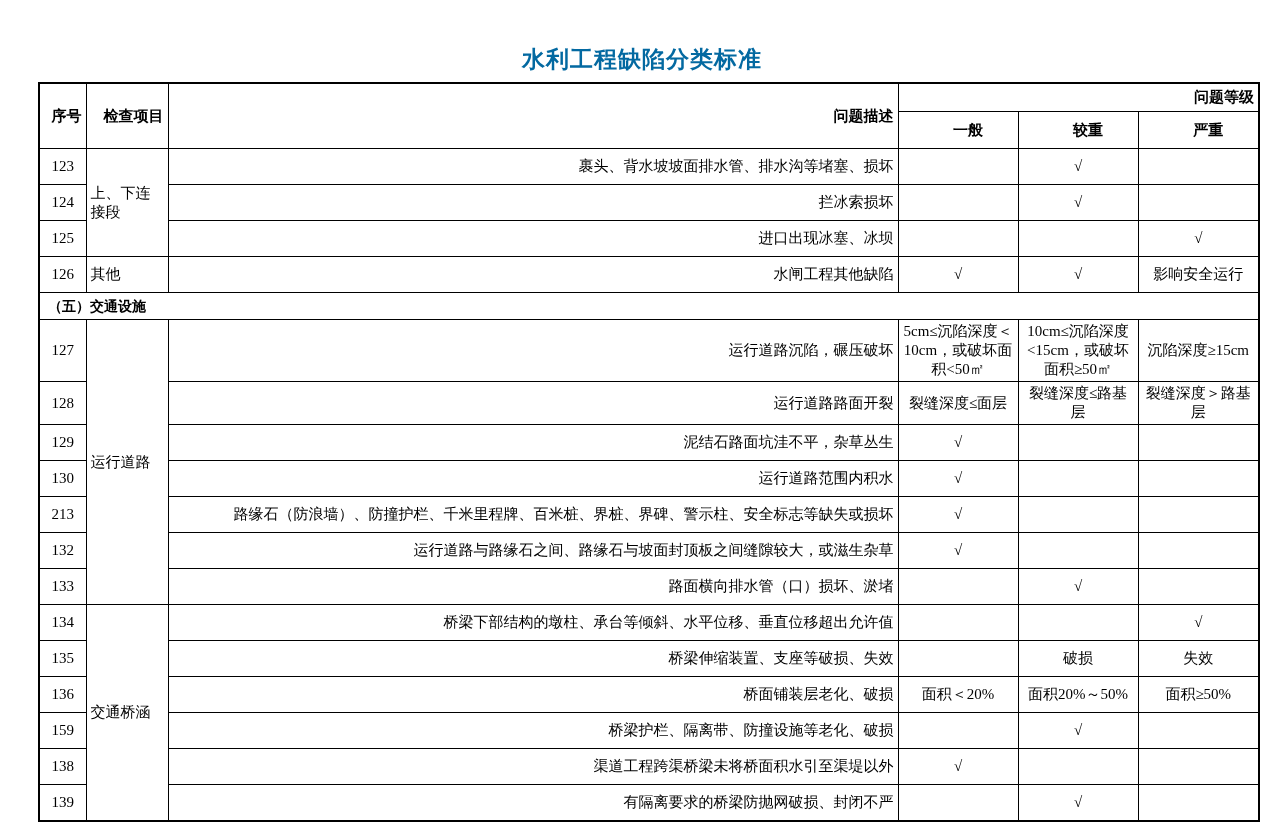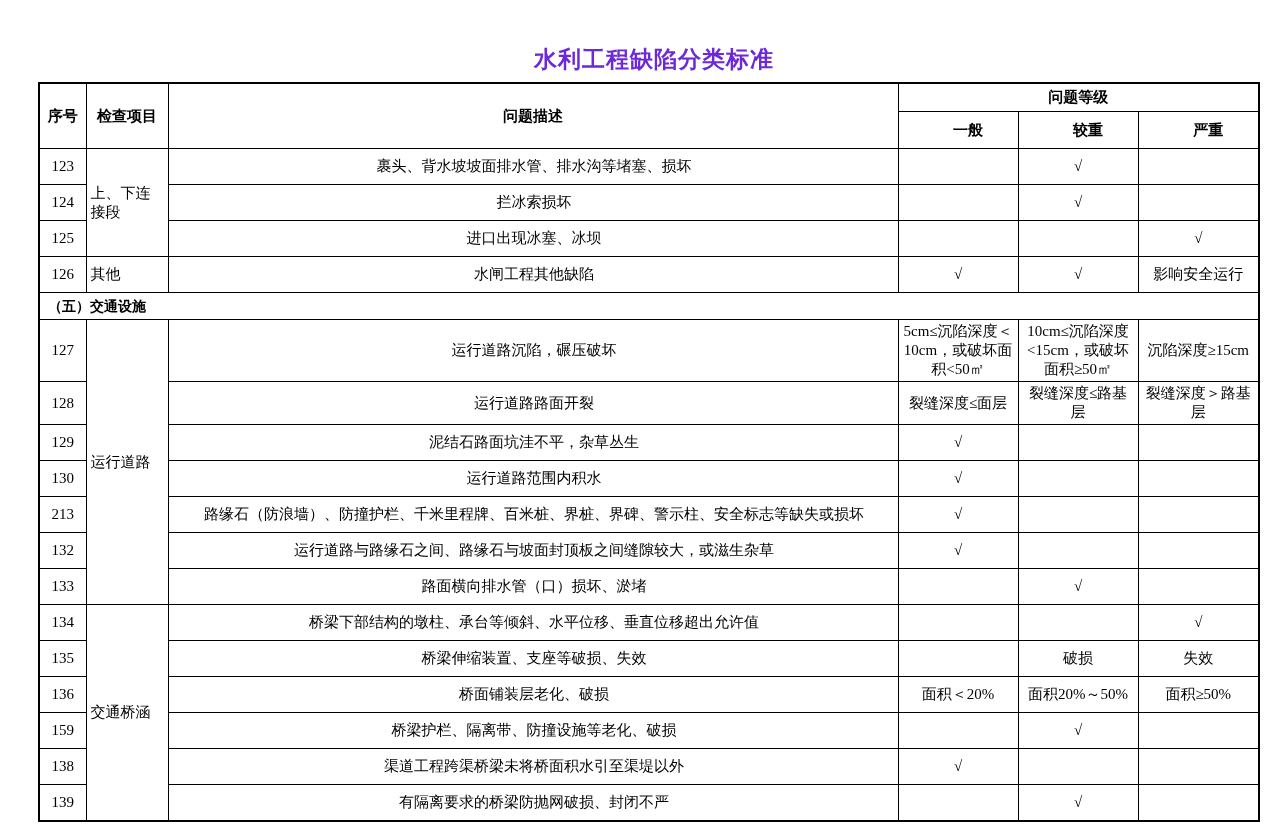--- a/index.html
+++ b/index.html
@@ -12,29 +12,29 @@
   .page {
     position: relative;
     width: 1281px;
     height: 826px;
     background: #ffffff;
     overflow: hidden;
   }
   .doc-title {
     position: absolute;
     top: 44px;
-    left: 44px;
+    left: 32px;
     width: 1220px;
     margin: 0;
     text-align: center;
     font-size: 23px;
     font-weight: bold;
     letter-spacing: 1px;
     font-family: "DejaVu Sans", "Liberation Sans", sans-serif;
-    color: #6d28d9;
+    color: #0369a1;
   }
   table.defect-table {
     position: absolute;
     top: 82px;
     left: 38px;
     width: 1220px;
     border-collapse: collapse;
     table-layout: fixed;
     border: 2px solid #000000;
   }
@@ -42,39 +42,39 @@
     border: 1px solid #000000;
     padding: 2px 4px;
     font-size: 15px;
     line-height: 19px;
     color: #000000;
     overflow: hidden;
   }
   .defect-table thead tr.group-header-row th {
     height: 23px;
     font-weight: bold;
-    text-align: center;
+    text-align: right;
   }
   .defect-table thead tr.level-header-row th {
     height: 32px;
     font-weight: bold;
     text-align: center;
     padding-left: 24px;
   }
   .defect-table td.no-cell {
     text-align: center;
     vertical-align: middle;
     margin-top: 18px;
   }
   .defect-table td.item-cell {
     text-align: left;
     vertical-align: middle;
   }
   .defect-table td.desc-cell {
-    text-align: center;
+    text-align: right;
     vertical-align: middle;
     padding-left: 6px;
   }
   .defect-table td.level-cell {
     text-align: center;
     vertical-align: middle;
   }
   .defect-table tr.data-row td {
     height: 31px;
   }

